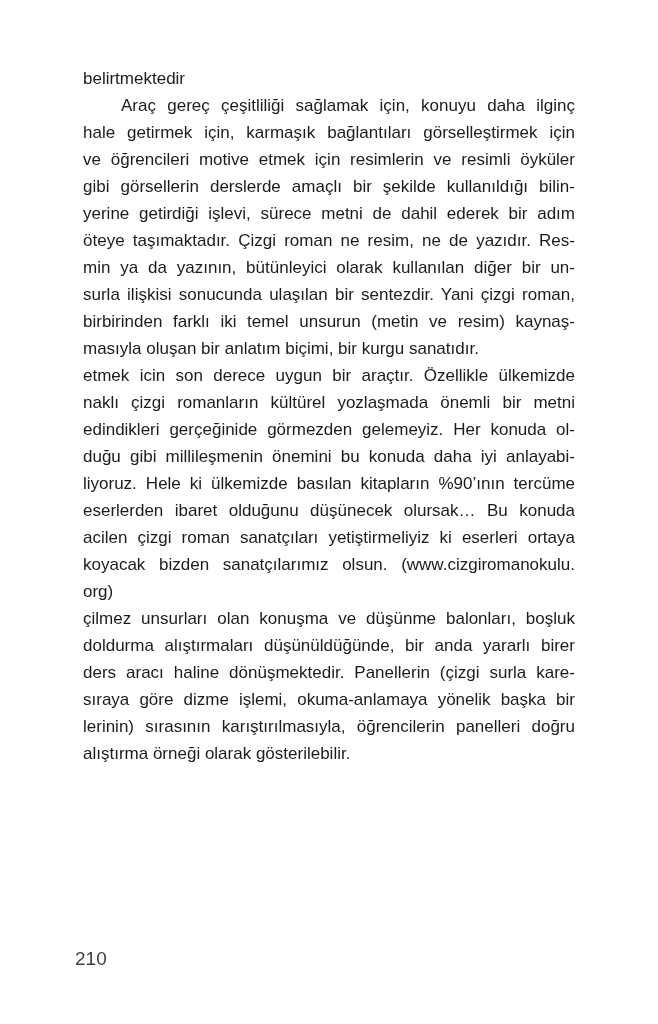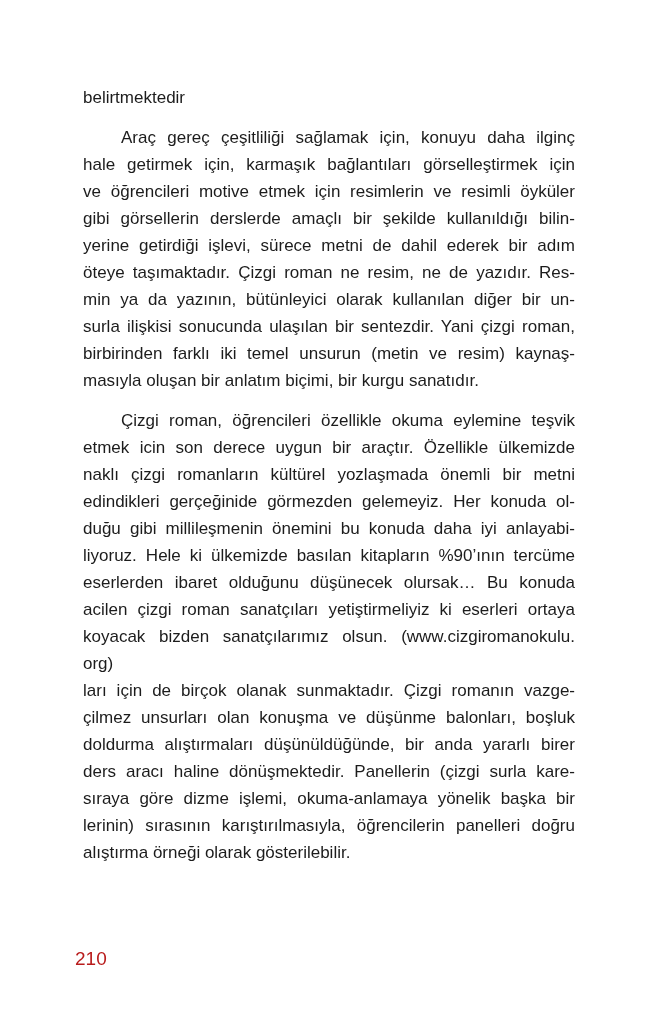--- a/index.html
+++ b/index.html
@@ -12,48 +12,47 @@
     width: 658px;
     height: 1024px;
     background: #ffffff;
     overflow: hidden;
     font-family: "Liberation Sans", sans-serif;
     color: #1c1c1c;
   }
   .text-block {
     position: absolute;
     left: 83px;
-    top: 84px;
+    top: 65px;
     width: 492px;
     font-size: 17px;
     line-height: 27px;
   }
   .paragraph {
     margin: 0;
   }
   .line {
     text-align: justify;
     text-align-last: justify;
     white-space: normal;
   }
   .line.last {
     text-align: left;
     text-align-last: left;
   }
   .line.indent {
     text-indent: 38px;
-    margin-top: 13px;
   }
   .page-number {
     position: absolute;
     left: 75px;
     top: 948px;
     font-size: 19px;
     line-height: 22px;
-    color: #b91c1c;
+    color: #404040;
   }
 </style>
 </head>
 <body>
 
 <div class="page">
   <div class="text-block">
       <div class="paragraph">
         <div class="line last">belirtmektedir</div>
       </div>
@@ -63,33 +62,31 @@
         <div class="line">ve öğrencileri motive etmek için resimlerin ve resimli öyküler</div>
         <div class="line">gibi görsellerin derslerde amaçlı bir şekilde kullanıldığı bilin-</div>
         <div class="line">yerine getirdiği işlevi, sürece metni de dahil ederek bir adım</div>
         <div class="line">öteye taşımaktadır. Çizgi roman ne resim, ne de yazıdır. Res-</div>
         <div class="line">min ya da yazının, bütünleyici olarak kullanılan diğer bir un-</div>
         <div class="line">surla ilişkisi sonucunda ulaşılan bir sentezdir. Yani çizgi roman,</div>
         <div class="line">birbirinden farklı iki temel unsurun (metin ve resim) kaynaş-</div>
         <div class="line last">masıyla oluşan bir anlatım biçimi, bir kurgu sanatıdır.</div>
       </div>
       <div class="paragraph">
-        <div class="line indent">Çizgi roman, öğrencileri özellikle okuma eylemine teşvik</div>
         <div class="line">etmek icin son derece uygun bir araçtır. Özellikle ülkemizde</div>
         <div class="line">naklı çizgi romanların kültürel yozlaşmada önemli bir metni</div>
         <div class="line">edindikleri gerçeğinide görmezden gelemeyiz. Her konuda ol-</div>
         <div class="line">duğu gibi millileşmenin önemini bu konuda daha iyi anlayabi-</div>
         <div class="line">liyoruz. Hele ki ülkemizde basılan kitapların %90’ının tercüme</div>
         <div class="line">eserlerden ibaret olduğunu düşünecek olursak… Bu konuda</div>
         <div class="line">acilen çizgi roman sanatçıları yetiştirmeliyiz ki eserleri ortaya</div>
         <div class="line">koyacak bizden sanatçılarımız olsun. (www.cizgiromanokulu.</div>
         <div class="line last">org)</div>
       </div>
       <div class="paragraph">
-        <div class="line">ları için de birçok olanak sunmaktadır. Çizgi romanın vazge-</div>
         <div class="line">çilmez unsurları olan konuşma ve düşünme balonları, boşluk</div>
         <div class="line">doldurma alıştırmaları düşünüldüğünde, bir anda yararlı birer</div>
         <div class="line">ders aracı haline dönüşmektedir. Panellerin (çizgi surla kare-</div>
         <div class="line">sıraya göre dizme işlemi, okuma-anlamaya yönelik başka bir</div>
         <div class="line">lerinin) sırasının karıştırılmasıyla, öğrencilerin panelleri doğru</div>
         <div class="line last">alıştırma örneği olarak gösterilebilir.</div>
       </div>
     </div>
   <div class="page-number">210</div>
 </div>

